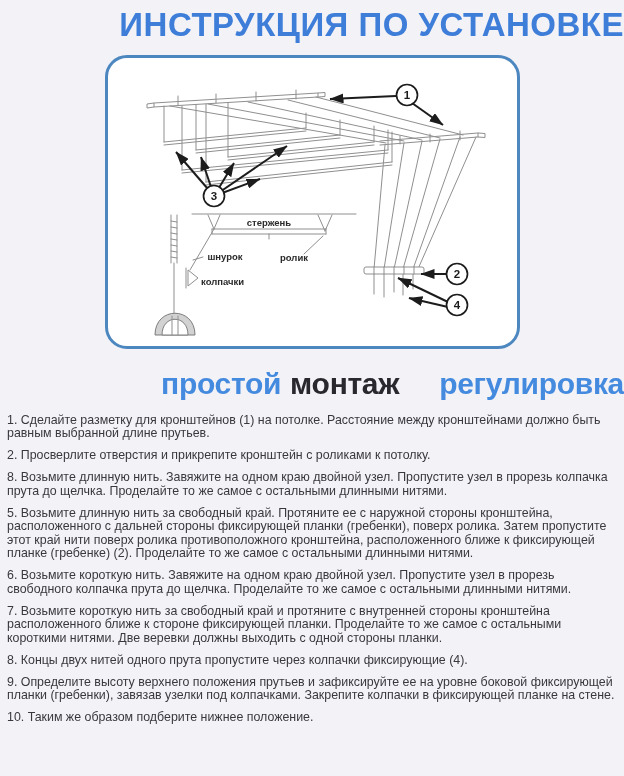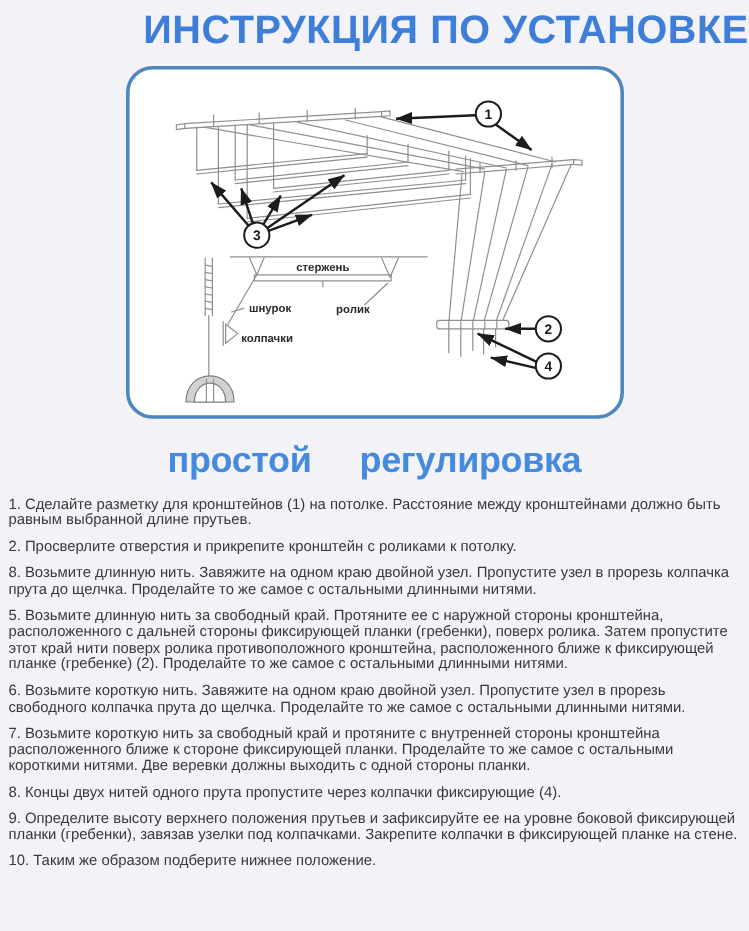--- a/index.html
+++ b/index.html
@@ -23,21 +23,21 @@
     width:415px; height:294px;
     margin:11px auto 0;
     background:#ffffff;
     border:3px solid #4d87c0;
     border-radius:22px;
     overflow:hidden;
   }
   .diagram-box svg { display:block; width:100%; height:100%; }
 
   .subtitle {
-    display:flex; justify-content:center; align-items:baseline;
+    display:flex; justify-content:flex-end; align-items:baseline;
     gap:40px;
     margin-top:18px;
     font-size:30px;
     font-weight:bold;
     letter-spacing:-0.3px;
     color:#28282e;
   }
   .subtitle .phrase { display:flex; gap:9px; }
   .subtitle .blue { color:#448ade; }
 
@@ -167,20 +167,21 @@
     <g>
       <circle class="co-circle" cx="349" cy="247" r="10.5"></circle>
       <text class="co-num" x="349" y="251">4</text>
     </g>
   </svg>
 </div>
 
 <div class="subtitle">
   <div class="phrase">
     <span class="blue">простой</span>
+    <span>монтаж</span>
   </div>
   <div class="phrase">
     <span class="blue">регулировка</span>
   </div>
 </div>
 
 <div class="instructions">
   <p>1. Сделайте разметку для кронштейнов (1) на потолке. Расстояние между кронштейнами должно быть равным выбранной длине прутьев.</p>
   <p>2. Просверлите отверстия и прикрепите кронштейн с роликами к потолку.</p>
   <p>8. Возьмите длинную нить. Завяжите на одном краю двойной узел. Пропустите узел в прорезь колпачка прута до щелчка. Проделайте то же самое с остальными длинными нитями.</p>

